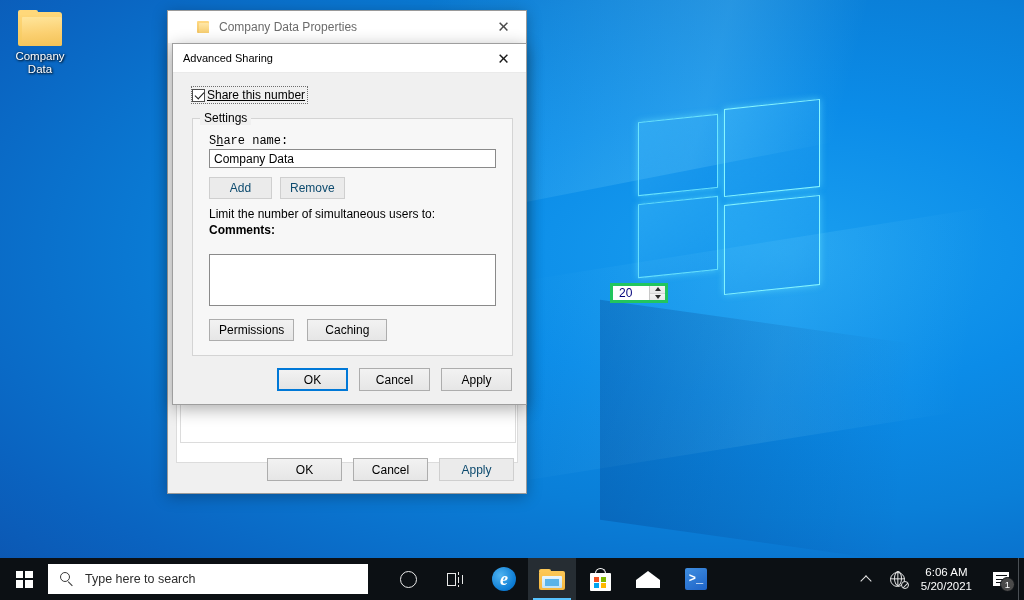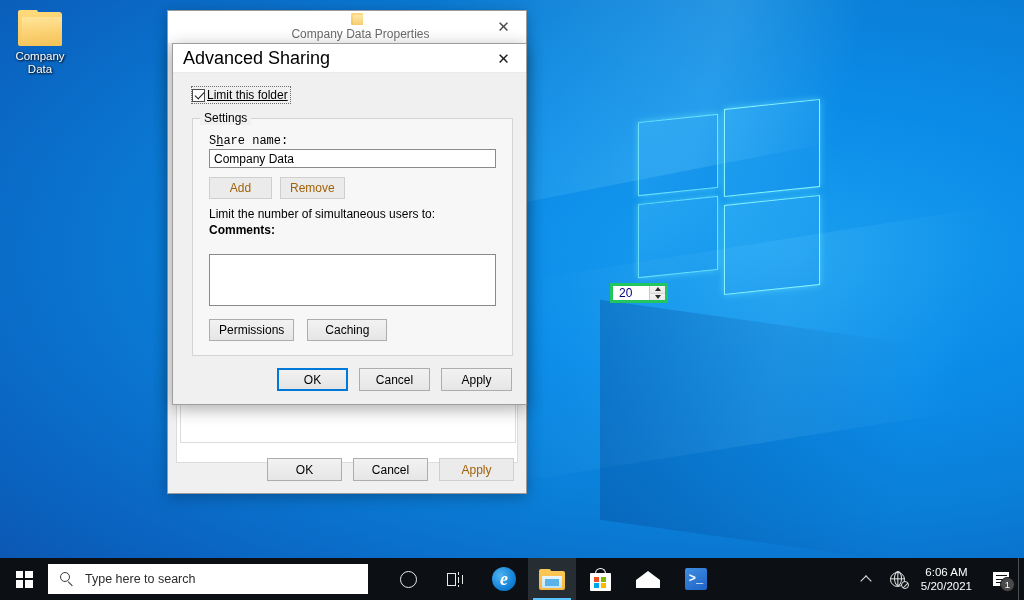--- a/index.html
+++ b/index.html
@@ -116,21 +116,20 @@
     width: 360px; height: 484px;
     background: #fff;
     border: 1px solid #9a9a9a;
   }
   #props-titlebar {
     height: 32px;
     background: #ffffff;
     display: flex; align-items: center;
     padding-left: 27px;
     position: relative;
-    flex-direction: column;
   }
   #props-titlebar .tb-icon { width: 16px; height: 16px; position: relative; margin-right: 8px; }
   #props-titlebar .tb-icon .fb {
     position: absolute; left: 2px; top: 2px; width: 12px; height: 12px;
     background: linear-gradient(180deg,#ffd983,#f2c463); border-radius: 1px;
   }
   #props-titlebar .tb-icon .ff {
     position: absolute; left: 4px; top: 4px; width: 10px; height: 10px;
     background: linear-gradient(180deg,#ffe7a8,#f6cd6f); border-radius: 1px;
   }
@@ -179,21 +178,21 @@
     box-shadow: 0 4px 16px rgba(0,0,0,0.33);
   }
   #adv-titlebar {
     height: 29px;
     background: #ffffff;
     display: flex; align-items: center;
     padding-left: 10px;
     position: relative;
     border-bottom: 1px solid #eaeaea;
   }
-  #adv-title-text { font-size: 18px; color: #000; }
+  #adv-title-text { font-size: 11px; color: #000; }
   #adv-titlebar .tb-close { height: 29px; font-size: 15px; color: #1a1a1a; }
 
   #adv-body {
     position: absolute;
     left: 0; top: 29px; right: 0; bottom: 0;
     background: #f0f0f0;
   }
 
   
   #share-folder-row {
@@ -268,21 +267,21 @@
     background: linear-gradient(180deg,#f2f2f2,#e6e6e6);
     border: 1px solid #adadad;
     font-family: "Liberation Sans", sans-serif;
     font-size: 12px;
     color: #000;
     padding: 0 9px;
     cursor: default;
     display: inline-flex; align-items: center; justify-content: center;
     line-height: 1;
   }
-  .wbtn.disabled { color: #a16207; background: #ebebeb; border-color: #cfcfcf; }
+  .wbtn.disabled { color: #0c4a6e; background: #ebebeb; border-color: #cfcfcf; }
   .wbtn.default {
     border: 2px solid #0078d7;
     background: linear-gradient(180deg,#f2f2f2,#e4e4e4);
   }
 
   #limit-label { left: 36px; top: 134px; }
   #spinner {
     position: absolute;
     left: 437px; top: 210px;
     width: 58px; height: 20px;
@@ -668,21 +667,21 @@
   <div id="adv-window" class="win-dialog">
     <div id="adv-titlebar">
       <div id="adv-title-text">Advanced Sharing</div>
       <div class="tb-close">✕</div>
     </div>
 
     <div id="adv-body">
 
       <div id="share-folder-row">
         <span class="wcheck checked"></span>
-        <span id="share-folder-label" class="utxt">Limit this folder</span>
+        <span id="share-folder-label" class="utxt">Share this number</span>
       </div>
 
       <div id="settings-group"></div>
       <div id="settings-legend">Settings</div>
 
       <div id="share-name-label" class="field-label">
         <span class="utxt" style="text-decoration:none">S</span><span style="text-decoration:underline">h</span><span>are name:</span>
       </div>
       <input id="share-name-input" type="text" value="Company Data" style="">
 

